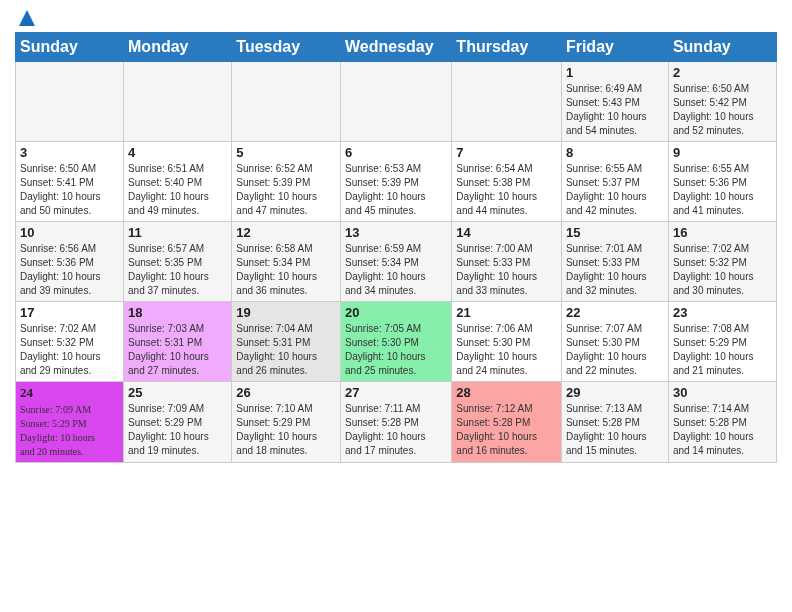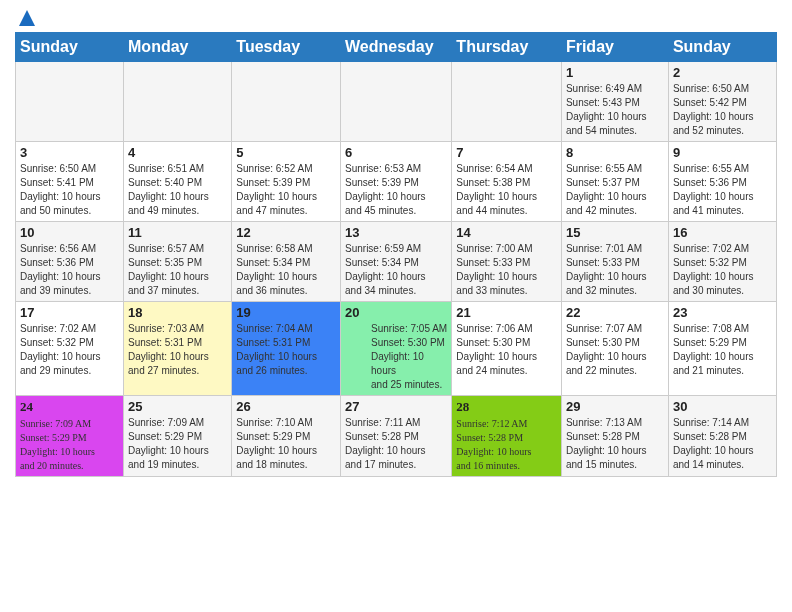--- a/index.html
+++ b/index.html
@@ -250,37 +250,37 @@
         </td>
       </tr>
       <tr>
         <td style="background-color: rgb(255, 255, 255);">
           <div class="cell-day">17</div>
           <div class="cell-info" style="white-space: pre-line;">Sunrise: 7:02 AM
 Sunset: 5:32 PM
 Daylight: 10 hours
 and 29 minutes.</div>
         </td>
-        <td style="background-color: #fef9c3;">
+        <td style="background-color: #f0abfc;">
           <div class="cell-day">18</div>
           <div class="cell-info" style="white-space: pre-line;">Sunrise: 7:03 AM
 Sunset: 5:31 PM
 Daylight: 10 hours
 and 27 minutes.</div>
         </td>
-        <td style="background-color: #3b82f6;">
+        <td style="background-color: #e5e5e5;">
           <div class="cell-day">19</div>
           <div class="cell-info" style="white-space: pre-line;">Sunrise: 7:04 AM
 Sunset: 5:31 PM
 Daylight: 10 hours
 and 26 minutes.</div>
         </td>
         <td style="background-color: #86efac;">
           <div class="cell-day">20</div>
-          <div class="cell-info" style="white-space: pre-line; margin-left: 26px;">Sunrise: 7:05 AM
+          <div class="cell-info" style="white-space: pre-line;">Sunrise: 7:05 AM
 Sunset: 5:30 PM
 Daylight: 10 hours
 and 25 minutes.</div>
         </td>
         <td style="background-color: rgb(255, 255, 255);">
           <div class="cell-day">21</div>
           <div class="cell-info" style="white-space: pre-line;">Sunrise: 7:06 AM
 Sunset: 5:30 PM
 Daylight: 10 hours
 and 24 minutes.</div>
@@ -322,21 +322,21 @@
 Daylight: 10 hours
 and 18 minutes.</div>
         </td>
         <td style="background-color: rgb(245, 245, 245);">
           <div class="cell-day">27</div>
           <div class="cell-info" style="white-space: pre-line;">Sunrise: 7:11 AM
 Sunset: 5:28 PM
 Daylight: 10 hours
 and 17 minutes.</div>
         </td>
-        <td style="background-color: #84cc16; font-family: Liberation Serif, serif;">
+        <td style="background-color: #fca5a5;">
           <div class="cell-day">28</div>
           <div class="cell-info" style="white-space: pre-line;">Sunrise: 7:12 AM
 Sunset: 5:28 PM
 Daylight: 10 hours
 and 16 minutes.</div>
         </td>
         <td style="background-color: rgb(245, 245, 245);">
           <div class="cell-day">29</div>
           <div class="cell-info" style="white-space: pre-line;">Sunrise: 7:13 AM
 Sunset: 5:28 PM

